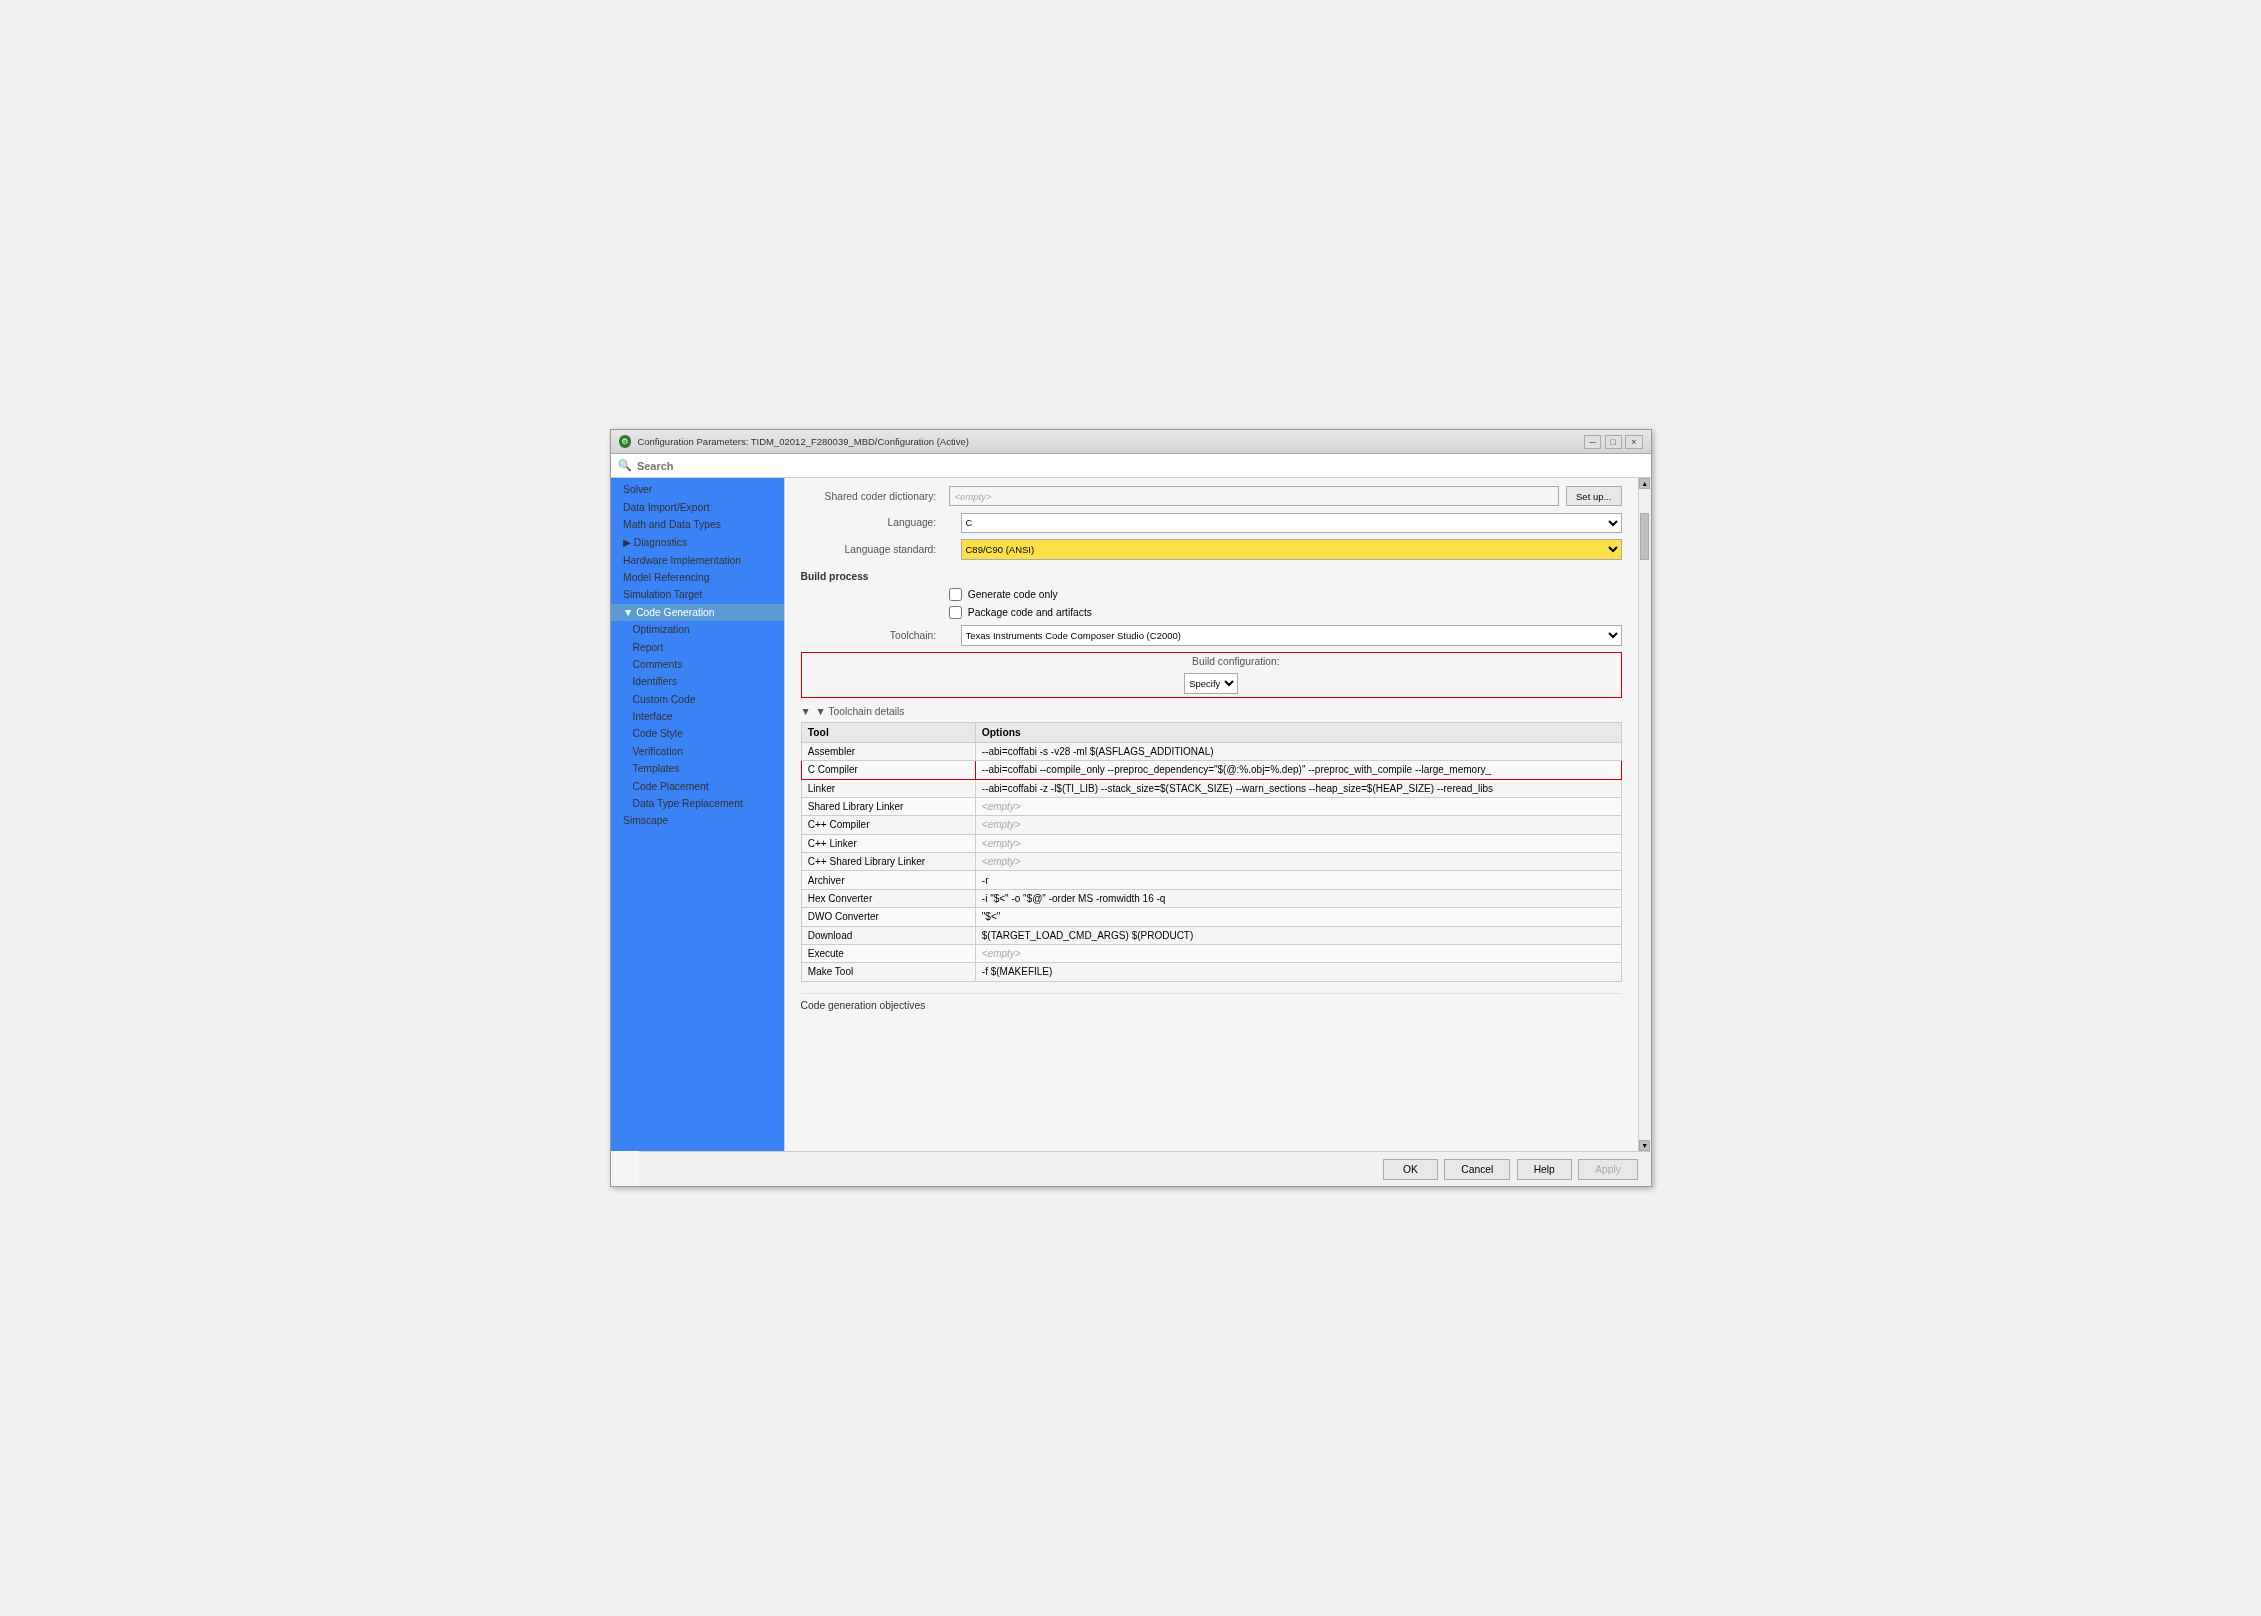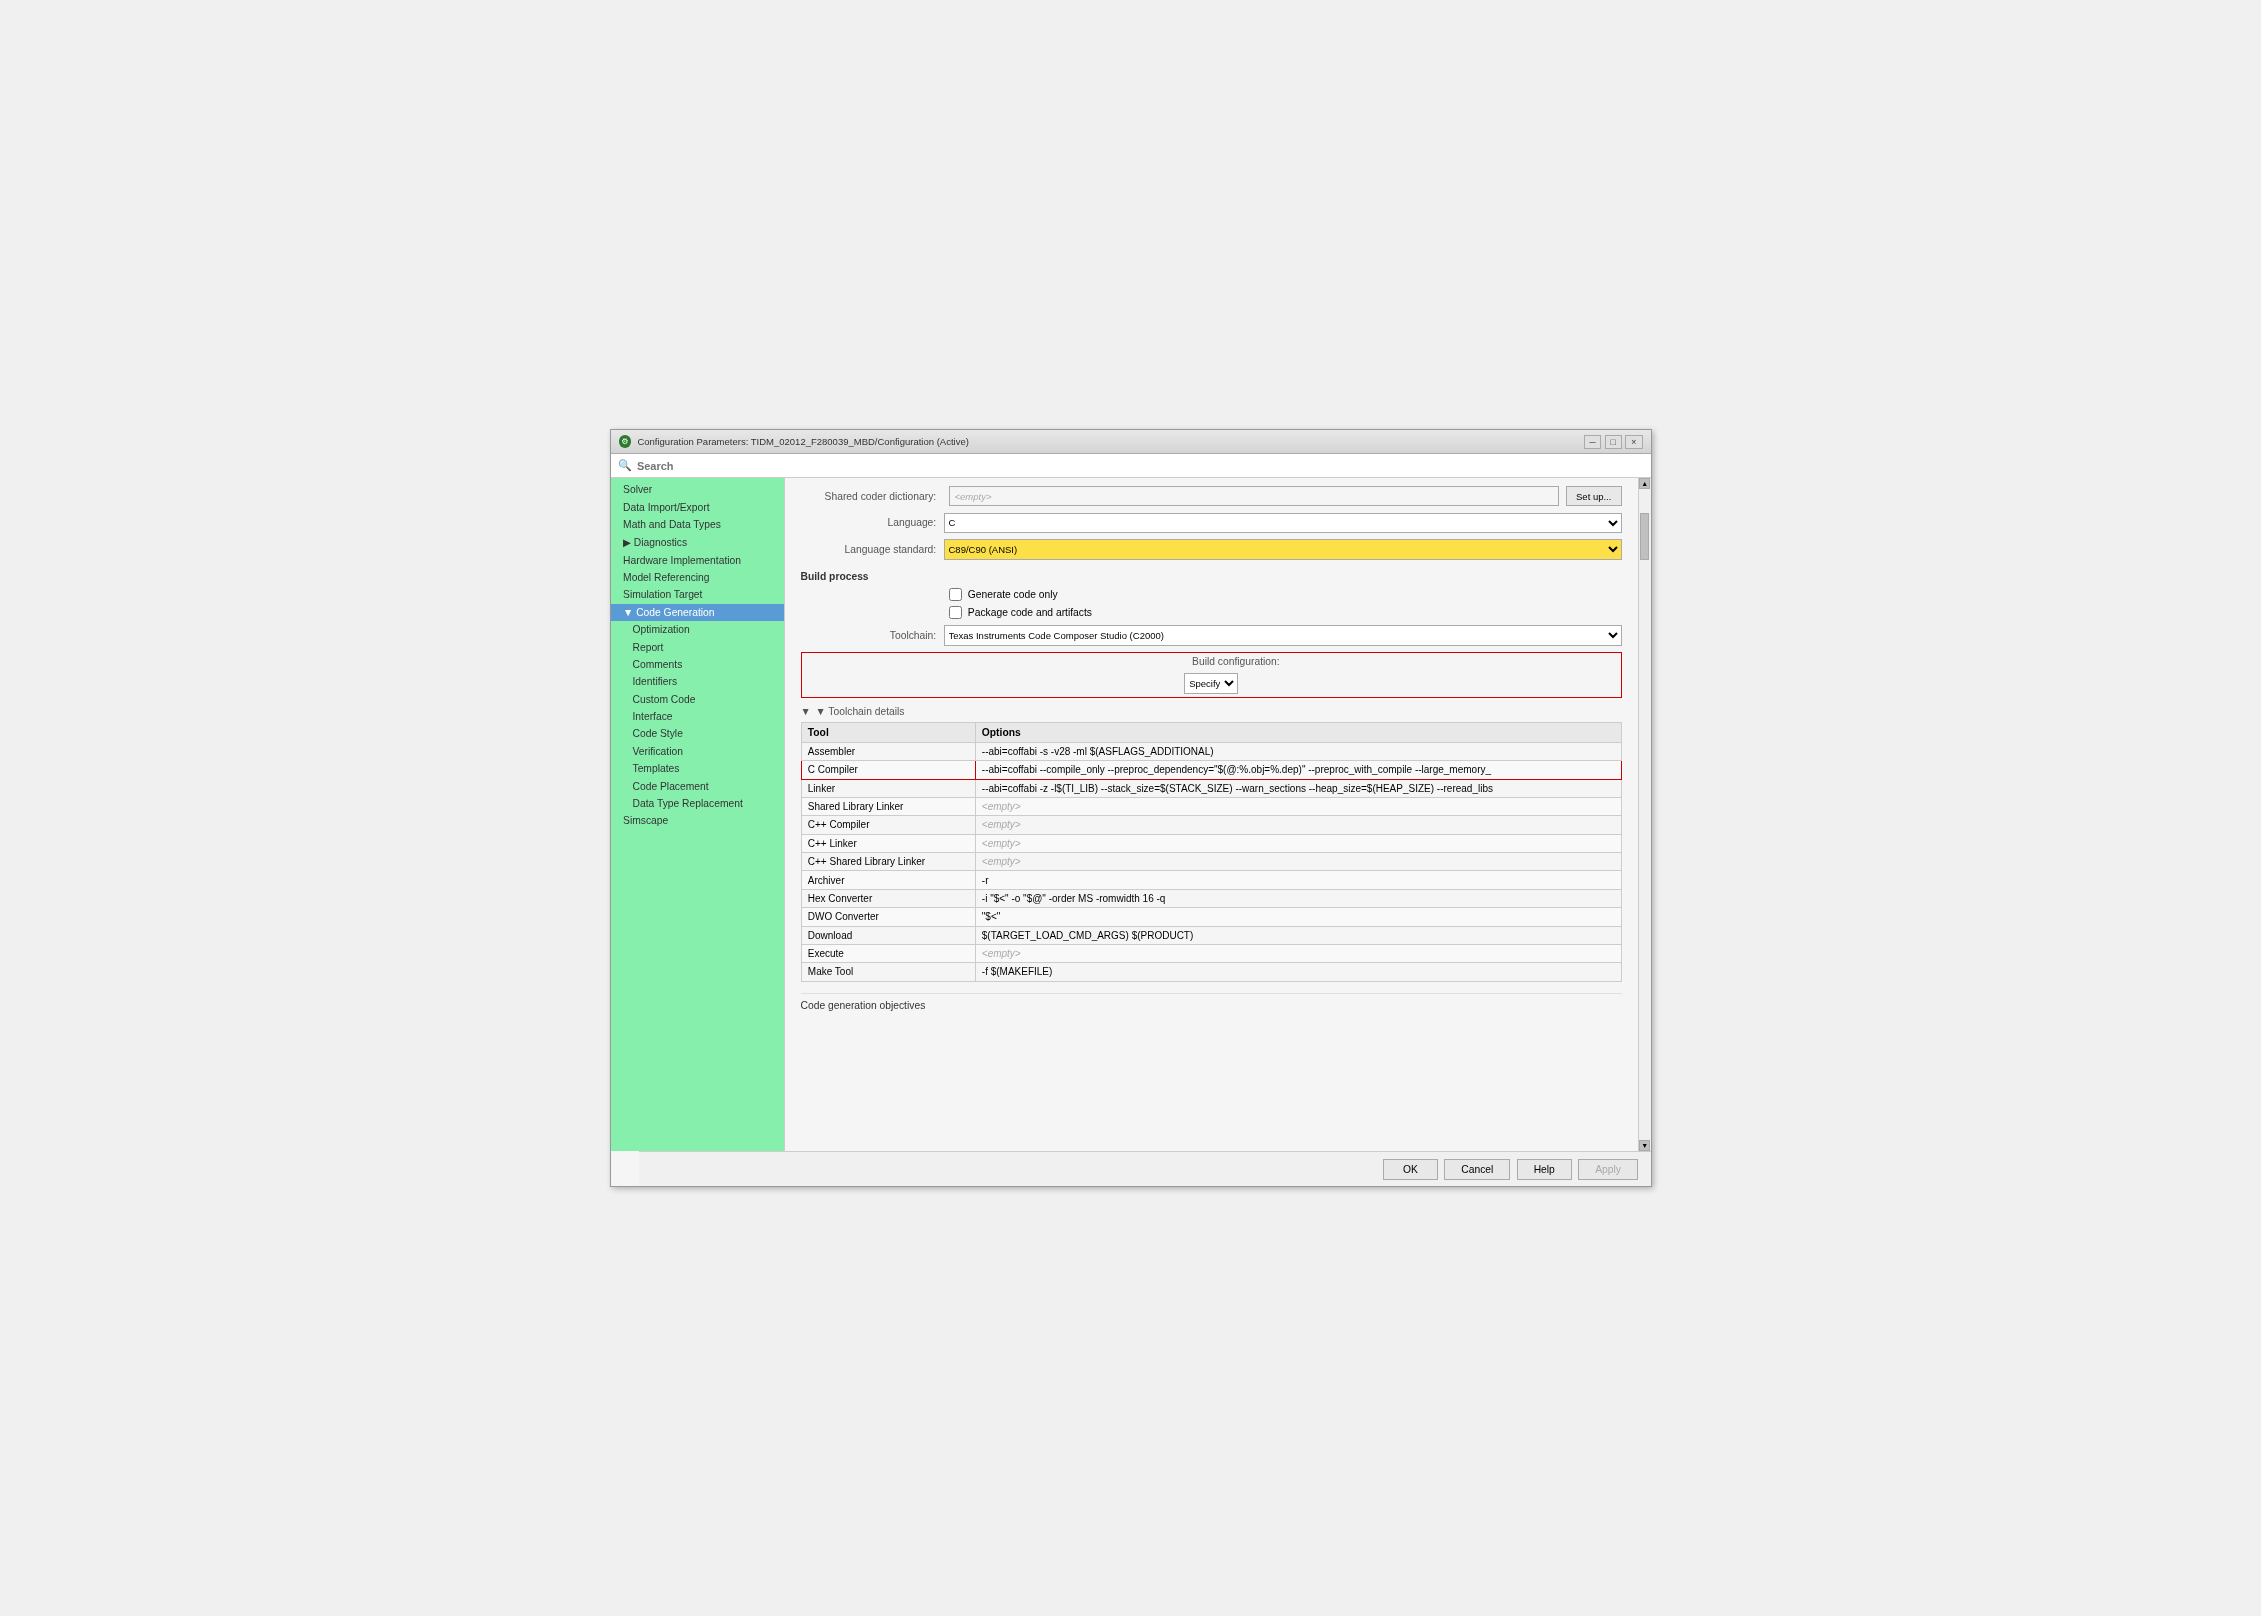--- a/index.html
+++ b/index.html
@@ -85,21 +85,21 @@
       width: 100%;
       font-weight: bold;
     }
     .content-area {
       display: flex;
       flex: 1;
       overflow: hidden;
     }
     .sidebar {
       width: 174px;
-      background: #86efac;
+      background: #3b82f6;
       border-right: 0.8px solid #ccc;
       overflow-y: auto;
       padding: 3.2px 0;
     }
     .sidebar-item {
       padding: 3.2px 12.6px;
       cursor: pointer;
       color: #333;
       font-size: 10.3px;
       white-space: nowrap;
@@ -113,21 +113,21 @@
     }
     .main-scroll {
       flex: 1;
       overflow-y: auto;
       padding: 8px 16px;
     }
     .form-row {
       display: flex;
       align-items: center;
       margin-bottom: 6.3px;
-      gap: 1px;
+      gap: 18px;
     }
     .form-label {
       min-width: 126px;
       color: #555;
       text-align: right;
       padding-right: 6.3px;
       font-size: 10.3px;
     }
     .section-header {
       font-weight: bold;

